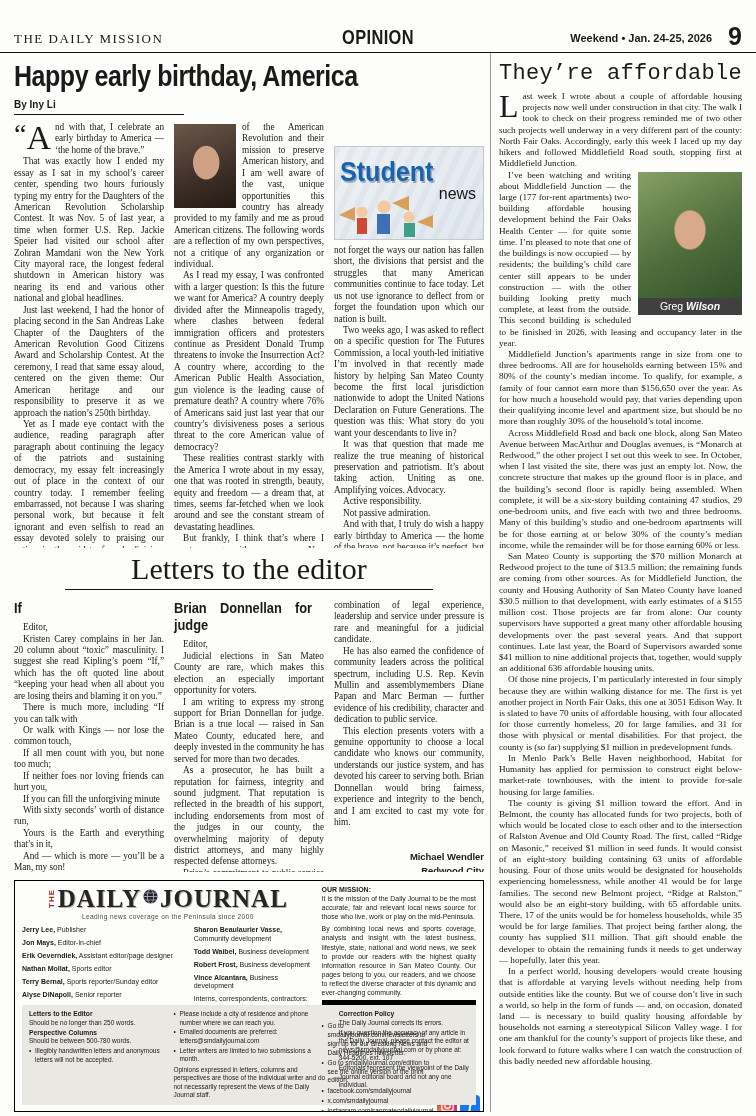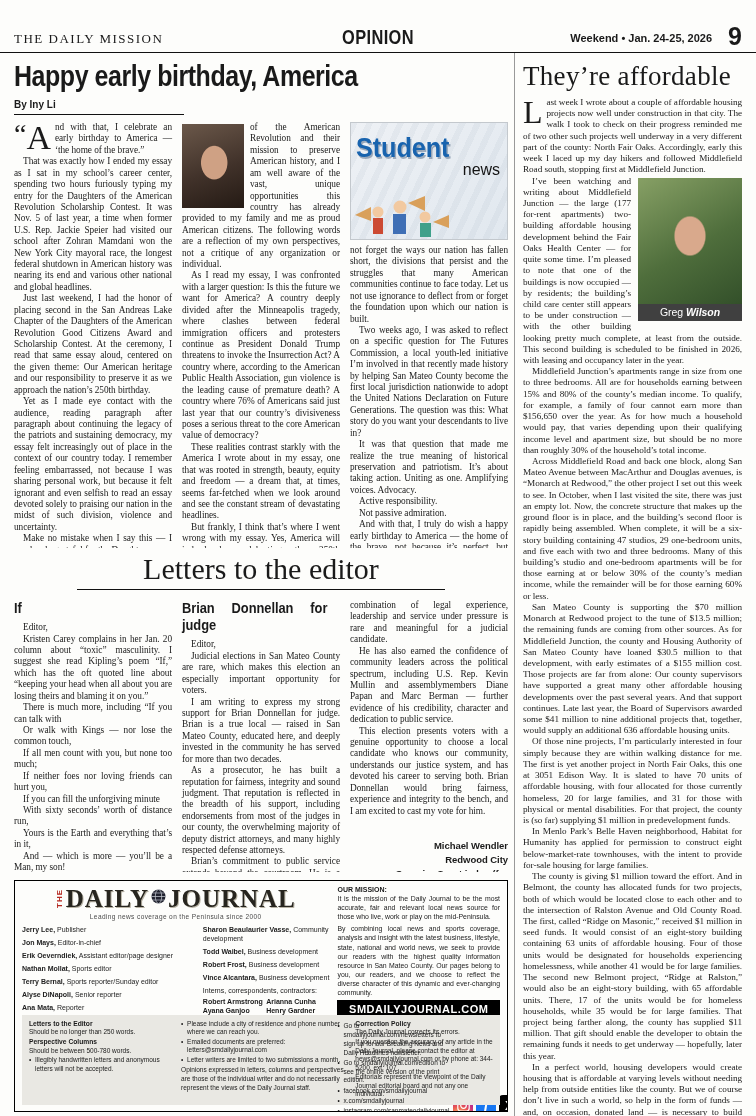--- a/index.html
+++ b/index.html
@@ -30,37 +30,37 @@
   .contlist p:first-child { text-indent:0; }
 
   .dc-wrap { float:left; margin:1px 4px 0 0; display:flex; align-items:flex-start; }
   .bigquote { font-size:28px; line-height:22px; font-family:"Liberation Serif",serif; }
   .dropcap-letter { font-size:34px; line-height:29px; font-family:"Liberation Serif",serif; }
 
   .author-photo { float:left; width:62px; height:84px; margin:2px 6px 3px 0;
     background: radial-gradient(ellipse 22px 28px at 52% 46%, #cfa184 58%, rgba(0,0,0,0) 62%),
                 linear-gradient(160deg,#6b584a 0%, #41322a 55%, #241a14 100%); }
 
-  .studentnews { height:118px; border:1px solid #c3c8cd; margin-bottom:5px; position:relative; overflow:hidden;
-    background: repeating-linear-gradient(115deg, rgba(160,175,190,0.12) 0 6px, rgba(255,255,255,0) 6px 14px), linear-gradient(135deg,#eef1f5,#e1e8ef); }
+  .studentnews { height:94px; border:1px solid #c3c8cd; margin-bottom:5px; position:relative; overflow:hidden;
+    background: repeating-linear-gradient(115deg, rgba(160,175,190,0.12) 0 6px, rgba(255,255,255,0) 6px 14px), linear-gradient(135deg,#eef1f5,#e1e8ef); margin-top: 24px; }
   .sn-student { position:absolute; top:8px; left:5px; font-family:"Liberation Sans",sans-serif; font-weight:bold; font-size:28px; color:#1863ae; transform:scaleX(0.9); transform-origin:left; text-shadow:1.5px 1.5px 0 rgba(15,45,85,0.35); }
   .sn-news { position:absolute; top:37px; right:7px; font-family:"Liberation Sans",sans-serif; font-weight:normal; font-size:16px; color:#141414; }
   .sn-art { position:absolute; left:2px; bottom:0; }
 
   
   .letters { height:322px; overflow:hidden; margin-top:2px; }
   .letters-title { font-family:"Liberation Serif",serif; font-weight:normal; font-size:30px; text-align:center; margin:2px 0 0; }
   .letters-underline { width:368px; border-bottom:1px solid #111; margin:3px auto 10px; }
   .letters-body { display:flex; gap:10px; font-family:"Liberation Serif",serif; font-size:9.3px; line-height:1.23; text-align:justify; letter-spacing:-0.05px; }
   .lcol { flex:1; min-width:0; }
   .lh { font-family:"Liberation Sans",sans-serif; font-weight:bold; font-size:14px; transform:scaleX(0.92); transform-origin:left; margin:0 0 5px; }
   .sig { text-align:right; font-family:"Liberation Sans",sans-serif; font-weight:bold; font-size:9.5px; line-height:1.45; margin-top:22px; }
 
   
-  .aff-title { font-family:Liberation Serif, serif; font-weight:normal; font-size:27px; letter-spacing:0.3px; white-space:nowrap; margin:8px 0 5px; }
+  .aff-title { font-family:Liberation Mono, monospace; font-weight:normal; font-size:22px; letter-spacing:0.3px; white-space:nowrap; margin:8px 0 5px; }
   .aff-body { font-family:"Liberation Serif",serif; font-size:9.2px; line-height:1.22; text-align:justify; letter-spacing:-0.05px; }
   .dcL { font-size:32px; line-height:28px; }
   .greg-wrap { float:right; width:104px; margin:2px 0 3px 7px; }
   .greg-photo { height:126px;
     background: radial-gradient(ellipse 27px 34px at 50% 46%, #d9a98c 55%, rgba(0,0,0,0) 60%),
                 linear-gradient(150deg,#87a065 0%, #4f6e3c 55%, #33502a 100%); }
   .greg-caption { background:#404040; color:#fff; text-align:center; font-family:"Liberation Sans",sans-serif; font-size:10.5px; padding:2px 0 2.5px; }
   .cap-last { font-weight:bold; font-style:italic; margin-left:3px; }
 
   

